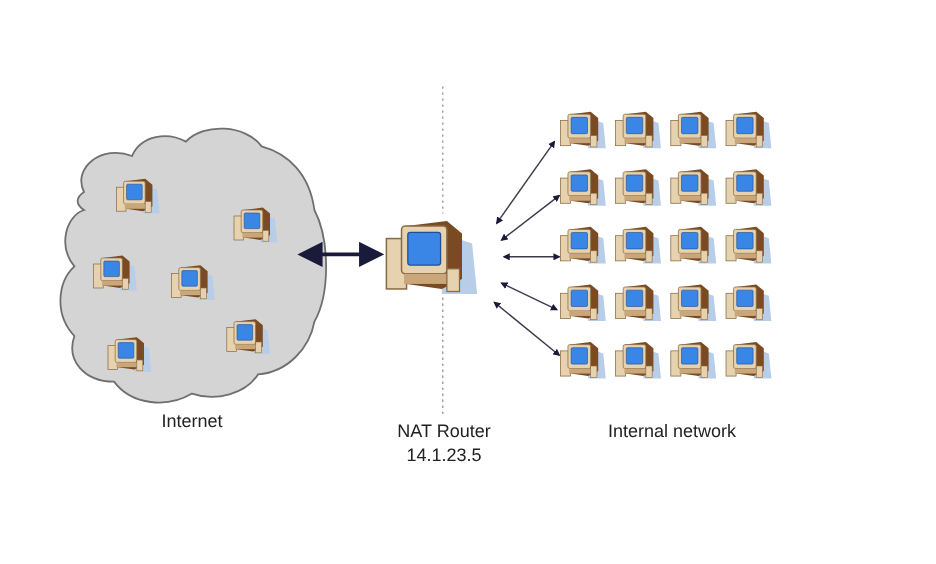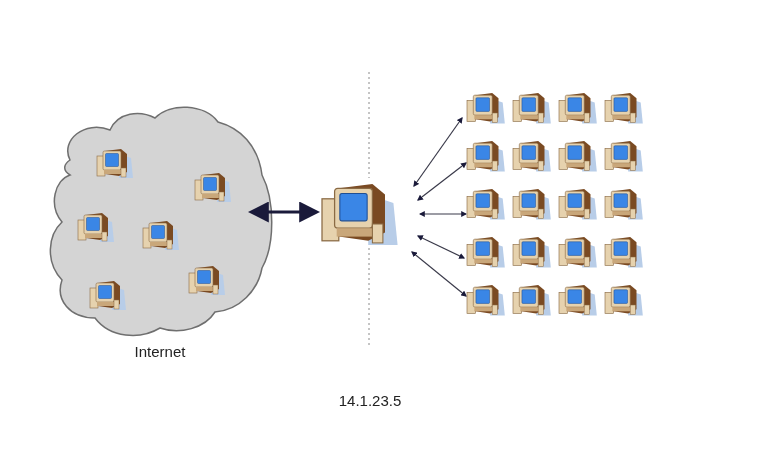--- a/index.html
+++ b/index.html
@@ -150,14 +150,16 @@
         <g transform="translate(559,284) scale(1.05)">
           <use href="#pc"></use>
         </g>
         <g transform="translate(605,284) scale(1.05)">
           <use href="#pc"></use>
         </g>
       </g>
   </svg>
 
   <div class="label" style="left:100px; top:342px; width:120px;">Internet</div>
-  <div class="label" style="left:290px; top:391px; width:160px;">14.1.23.5</div>
+  <div class="label" style="left:290px; top:350px; width:160px;">NAT Router</div>
+  <div class="label" style="left:290px; top:370px; width:160px;">14.1.23.5</div>
+  <div class="label" style="left:470px; top:350px; width:180px;">Internal network</div>
 </div>
 
 </body></html>

